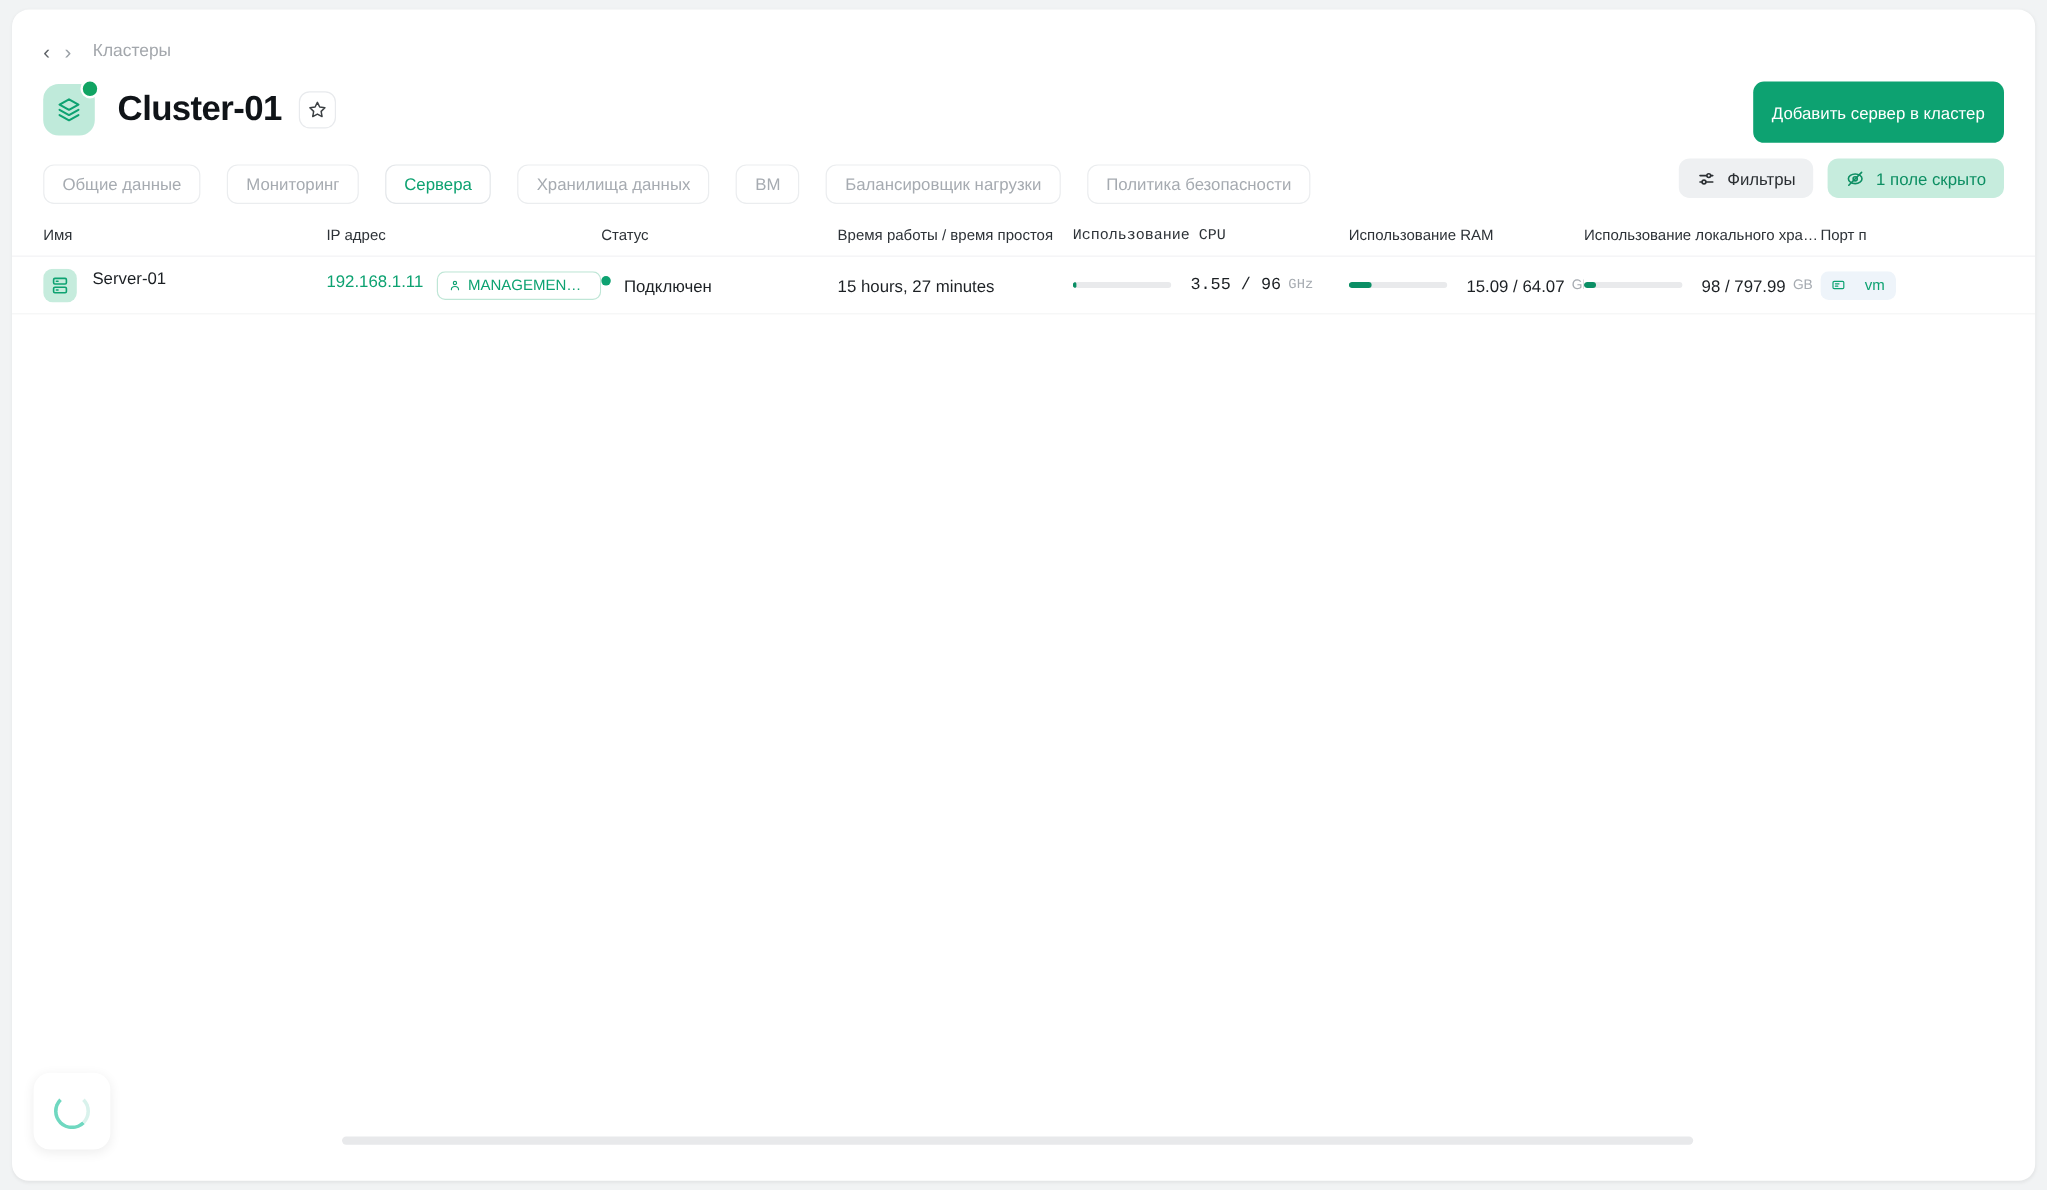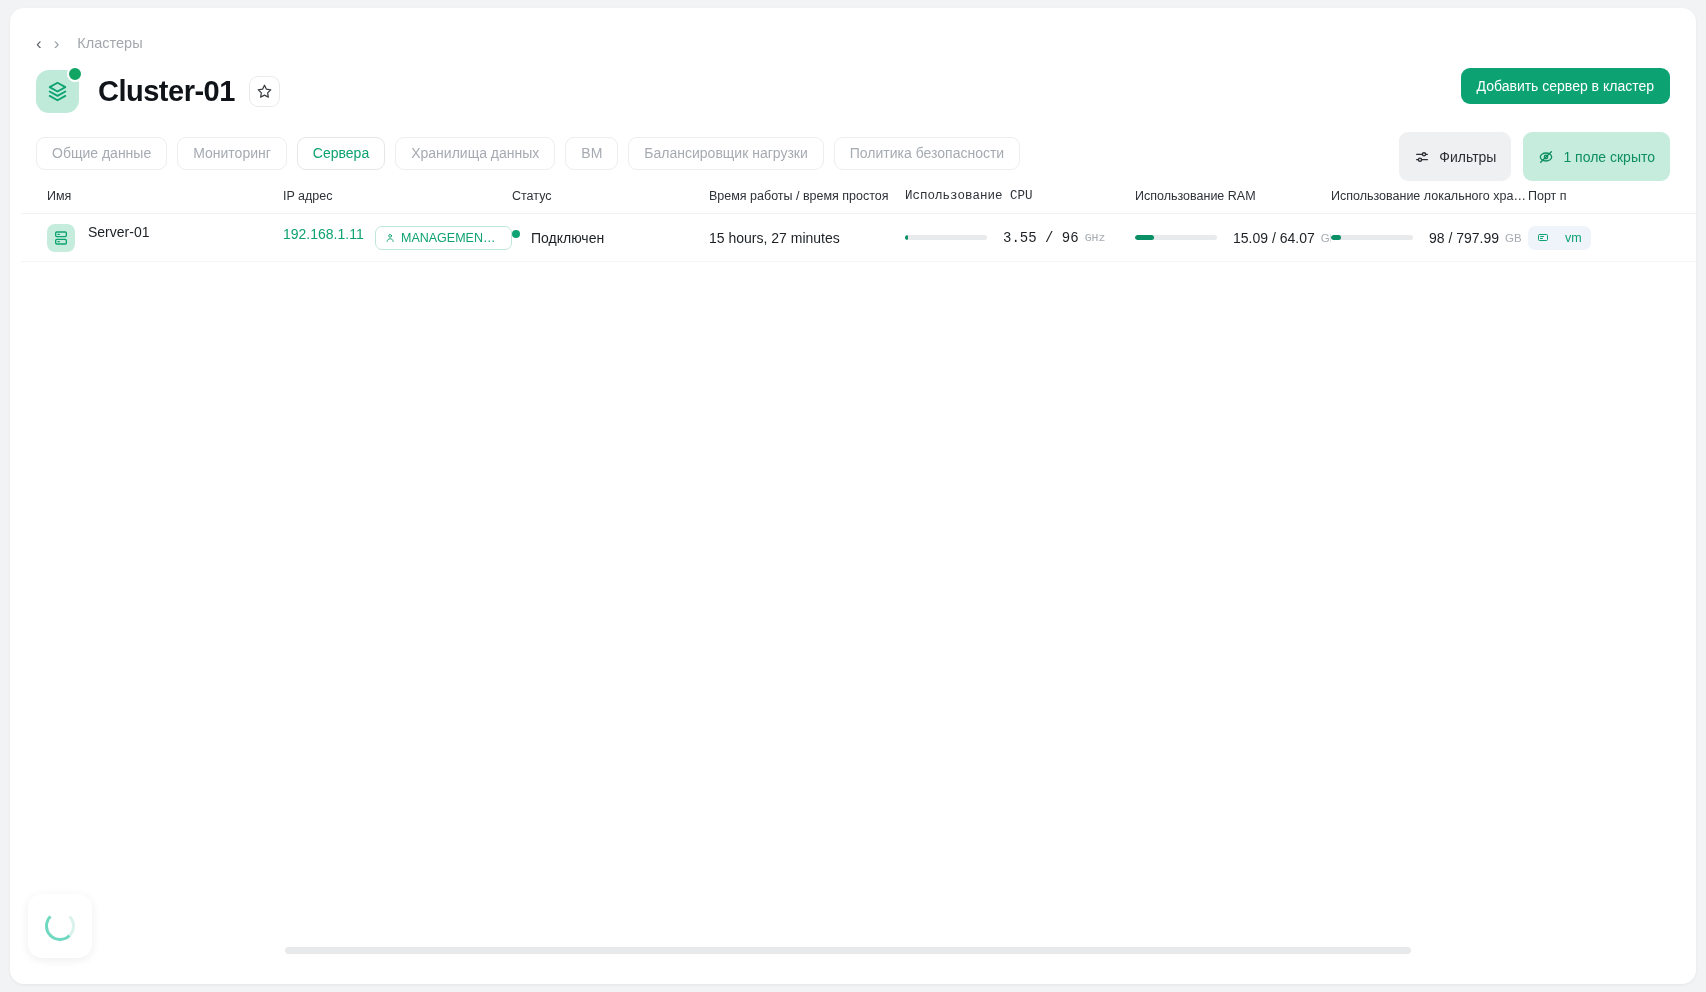--- a/index.html
+++ b/index.html
@@ -95,41 +95,42 @@
     background: #ffffff;
     display: flex;
     align-items: center;
     justify-content: center;
     cursor: pointer;
   }
   .primary-btn {
     position: absolute;
     right: 26px;
     top: 14px;
-    height: 36px;
+    height: 51px;
     padding: 0 16px;
     border-radius: 9px;
     background: #0da271;
     color: #ffffff;
     font-size: 14px;
     border: none;
     cursor: pointer;
     display: flex;
     align-items: center;
     font-family: "Liberation Sans", sans-serif;
     white-space: nowrap;
   }
 
   
   .tabs-row {
     display: flex;
     align-items: center;
     padding: 16px 26px 0 26px;
     height: 58px;
     position: relative;
+    gap: 12px;
   }
   .tab {
     height: 33px;
     padding: 0 15px;
     border-radius: 9px;
     border: 1px solid #ebedef;
     background: #ffffff;
     color: #a6abb1;
     font-size: 14px;
     display: flex;
@@ -145,42 +146,41 @@
   }
   .tab-actions {
     position: absolute;
     right: 26px;
     top: 16px;
     display: flex;
     align-items: center;
     gap: 12px;
   }
   .chip {
-    height: 49px;
+    height: 33px;
     padding: 0 15px;
     border-radius: 9px;
     border: none;
     display: flex;
     align-items: center;
     gap: 9px;
     font-size: 14px;
     cursor: pointer;
     white-space: nowrap;
     font-family: "Liberation Sans", sans-serif;
   }
   .chip-filters { background: #eef0f2; color: #2b2f33; }
   .chip-hidden  { background: #c6ecdd; color: #0d8f63; }
 
   
   .table-wrap {
     position: relative;
     margin-top: 4px;
     height: 760px;
     overflow: hidden;
-    padding-left: 11px;
   }
   .thead, .trow {
     display: flex;
     align-items: center;
     width: 1820px;
     padding: 0 26px;
   }
   .thead {
     height: 36px;
     border-bottom: 1px solid #f0f1f3;

